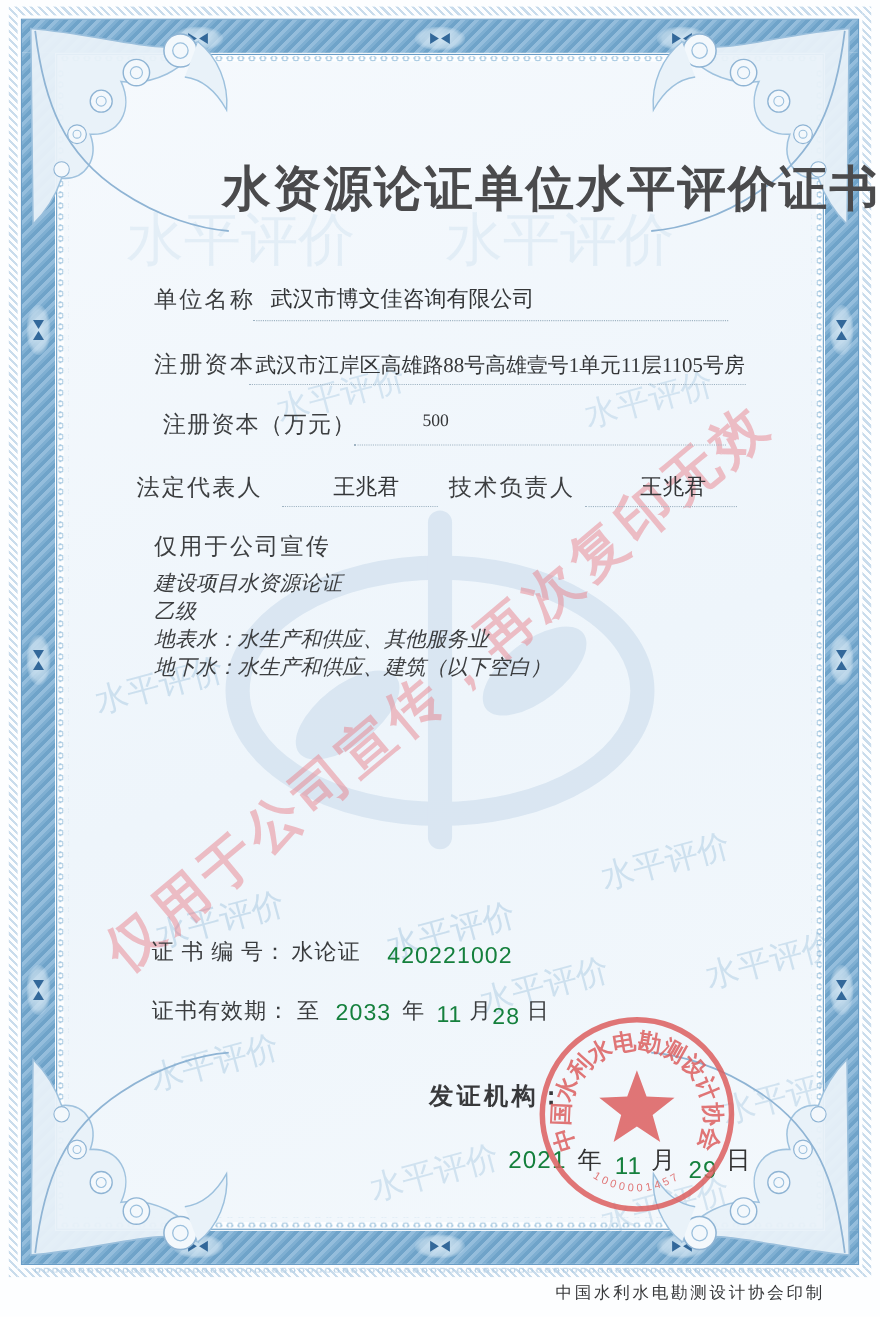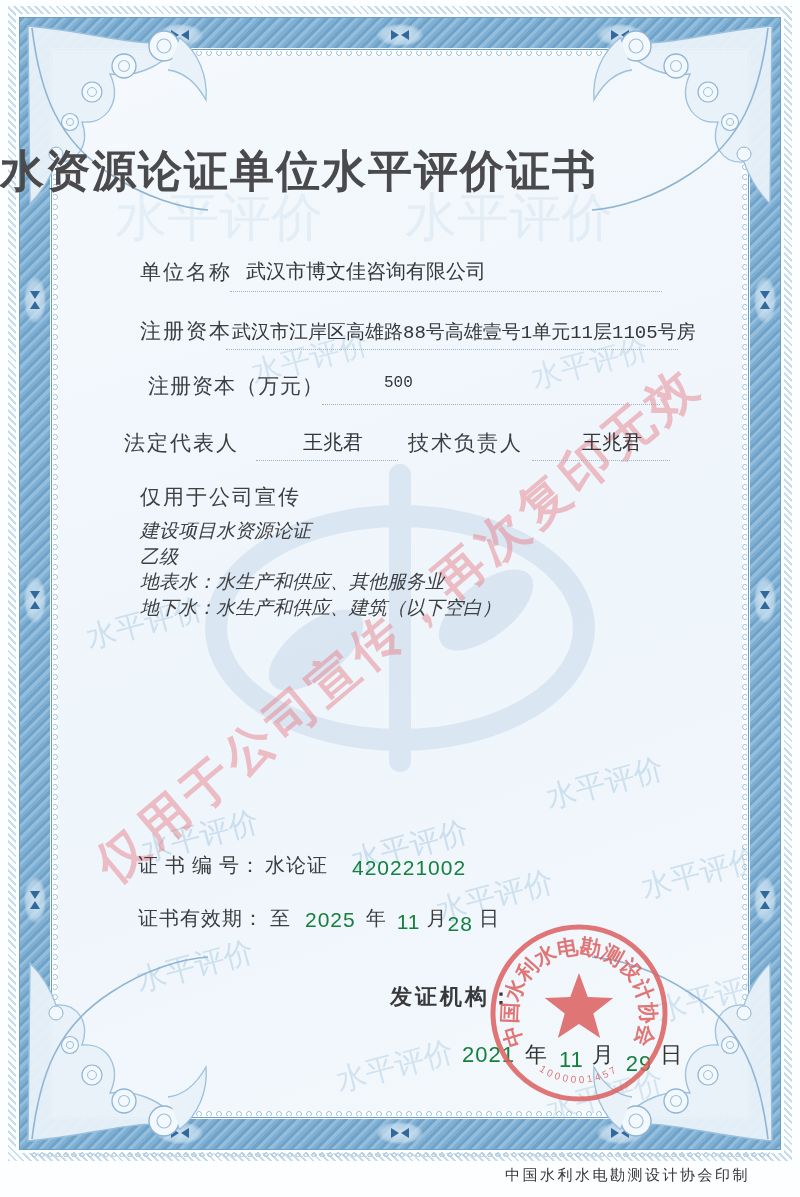--- a/index.html
+++ b/index.html
@@ -47,26 +47,26 @@
   .c-br{right:18px;bottom:46px;transform:scale(-1,-1);}
   
   #wm-layer{position:absolute;inset:0;z-index:2;pointer-events:none;}
   .wm{position:absolute;font-family:"Liberation Sans",sans-serif;color:#7fafd2;white-space:nowrap;}
   .wm-pink{position:absolute;left:82px;top:846px;z-index:4;white-space:nowrap;
      font-size:50px;font-weight:600;letter-spacing:5px;color:rgba(231,126,136,.48);
      transform:rotate(-40deg);transform-origin:left top;font-family:"Liberation Sans",sans-serif;}
   .emblem{position:absolute;left:198px;top:458px;z-index:1;opacity:.8;}
   
   .content{position:absolute;inset:0;z-index:5;}
-  .title{position:absolute;left:0;right:0;top:142px;text-align:left;
+  .title{position:absolute;left:0;right:0;top:142px;text-align:right;
      font-size:44px;font-weight:bold;letter-spacing:2px;color:#4a4a4c;
      font-family:"Liberation Sans",sans-serif;}
   .lab{position:absolute;font-family:"Liberation Serif",serif;font-size:21px;
      letter-spacing:2px;color:#3d3f41;}
-  .val{position:absolute;font-family:Liberation Mono, monospace;color:#343638;}
+  .val{position:absolute;font-family:Liberation Serif, serif;color:#343638;}
   .uline{position:absolute;border-bottom:1px dotted #9fb3c2;height:1px;}
   .scope{position:absolute;left:140px;top:518px;font-family:"Liberation Sans",sans-serif;
      font-size:19px;line-height:25.5px;color:#3c3e40;font-style:italic;}
   .row-serif{position:absolute;font-family:"Liberation Serif",serif;font-size:20px;
      color:#3a3c3e;letter-spacing:1px;white-space:nowrap;}
   .num{font-family:"Liberation Sans",sans-serif;font-size:21px;color:#15803d;
      letter-spacing:1px;position:relative;}
   .issuer{position:absolute;left:390px;top:982px;font-family:"Liberation Serif",serif;
      font-size:22px;letter-spacing:3px;color:#38393b;font-weight:600;}
   .dateline{position:absolute;left:462px;top:1040px;font-family:"Liberation Serif",serif;
@@ -227,21 +227,21 @@
       <div>乙级</div>
       <div>地表水：水生产和供应、其他服务业</div>
       <div>地下水：水生产和供应、建筑（以下空白）</div>
     </div>
 
     <div class="row-serif" style="left:138px;top:852px">
       <span>证 书 编 号：</span><span style="margin-left:4px">水论证</span><span class="num" style="margin-left:24px;top:3px">420221002</span>
     </div>
 
     <div class="row-serif" style="left:138px;top:905px">
-      <span>证书有效期：</span><span style="margin-left:6px">至</span><span class="num" style="margin-left:14px;top:2px">2025</span><span style="margin-left:10px">年</span><span class="num" style="margin-left:10px;top:4px">11</span><span style="margin-left:6px">月</span><span class="num" style="margin-left:0;top:6px">28</span><span style="margin-left:6px">日</span>
+      <span>证书有效期：</span><span style="margin-left:6px">至</span><span class="num" style="margin-left:14px;top:2px">2033</span><span style="margin-left:10px">年</span><span class="num" style="margin-left:10px;top:4px">11</span><span style="margin-left:6px">月</span><span class="num" style="margin-left:0;top:6px">28</span><span style="margin-left:6px">日</span>
     </div>
 
     <div class="issuer">发证机构：</div>
 
     <div class="dateline">
       <span class="num" style="font-size:22px">2021</span><span style="margin-left:10px">年</span><span class="num" style="font-size:22px;margin-left:12px;top:5px">11</span><span style="margin-left:8px">月</span><span class="num" style="font-size:22px;margin-left:12px;top:9px">29</span><span style="margin-left:8px">日</span>
     </div>
 
     <svg class="seal" width="186" height="186" viewBox="0 0 186 186">
       <circle cx="93" cy="93" r="86" fill="none" stroke="#dd5f5f" stroke-width="5"></circle>

